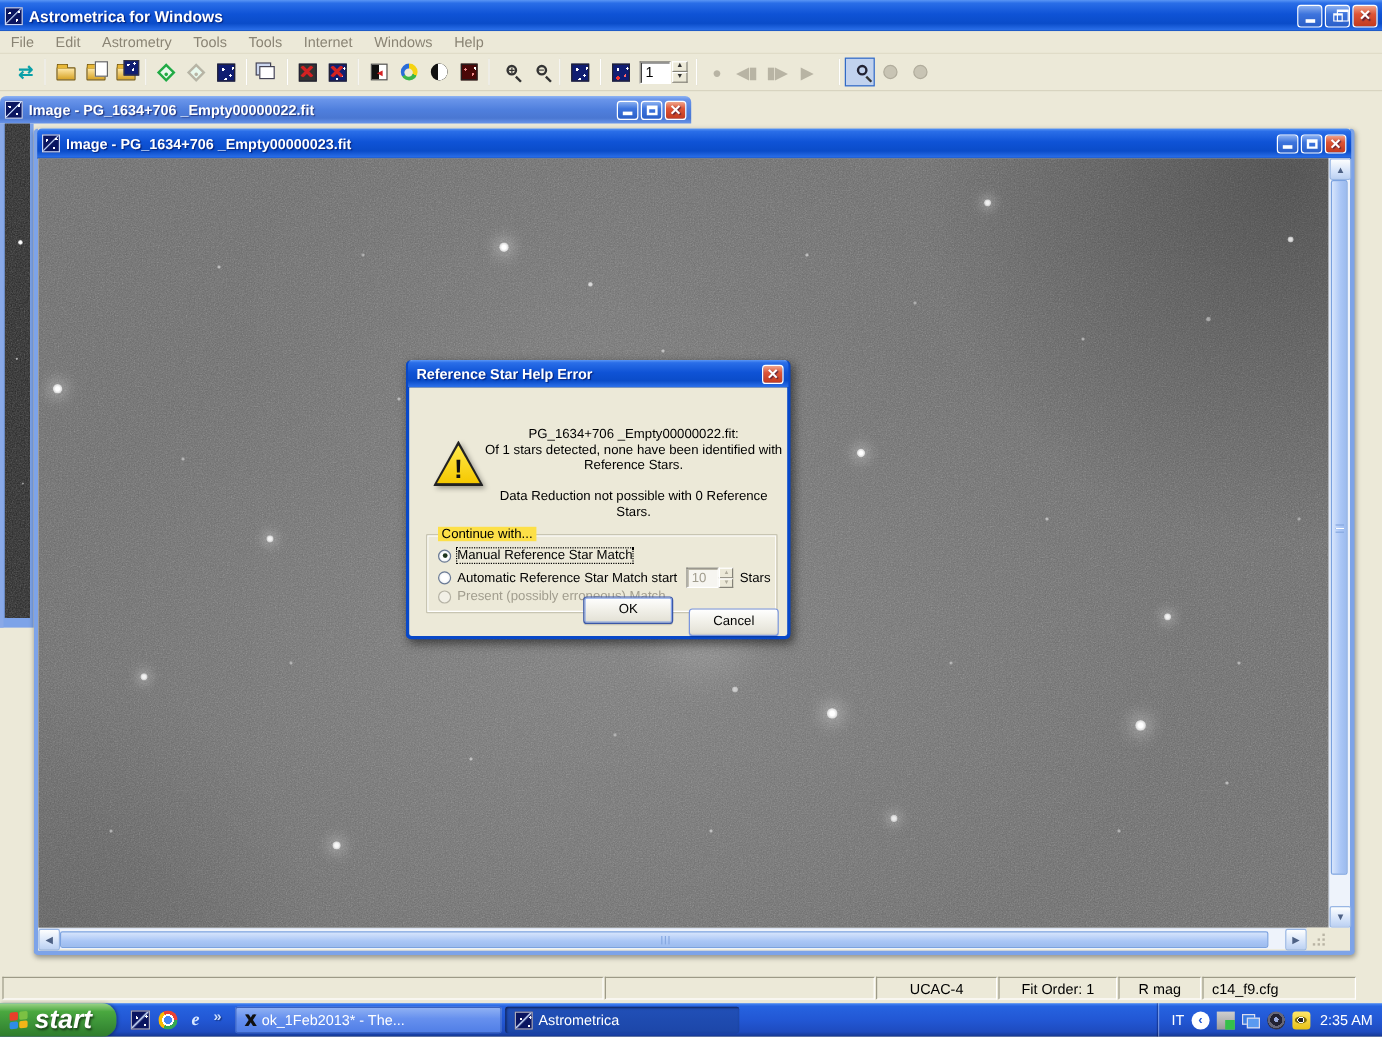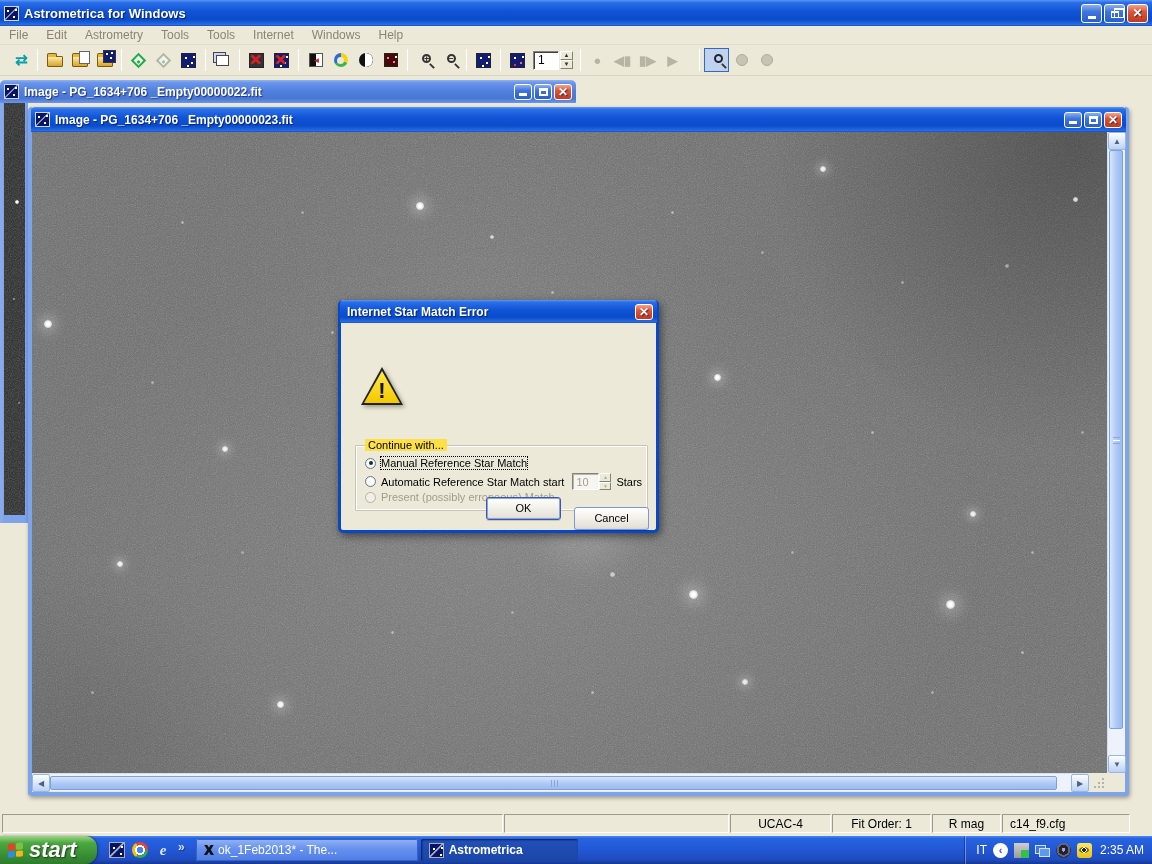--- a/index.html
+++ b/index.html
@@ -161,21 +161,21 @@
   .ql-icon { width:16px; height:16px; cursor:pointer; }
   .astro-ic { background:#0a1560; border:1px solid #aab;
     background-image:radial-gradient(circle 1px at 4px 5px,#fff 0 1px,transparent 1px),radial-gradient(circle 1px at 11px 11px,#fff 0 1px,transparent 1px),radial-gradient(circle 1px at 12px 4px,#fff 0 1px,transparent 1px),linear-gradient(135deg,transparent 42%,#cfe0ff 48%,transparent 56%);}
   .chrome-ic { border-radius:50%;
     background:radial-gradient(circle at 50% 50%, #4285f4 0 3.5px, #fff 3.5px 5px, transparent 5px),
       conic-gradient(from -30deg,#ea4335 0 120deg,#34a853 120deg 240deg,#fbbc05 240deg 360deg);}
   .ie-ic { color:#d8e8ff; font-weight:bold; font-style:italic; font-size:15px; font-family:"Liberation Serif",serif; line-height:16px; text-align:center;}
   .chev { color:#cfe0ff; font-size:12px; font-weight:bold; cursor:pointer; text-shadow:1px 1px 1px rgba(0,0,0,.4); margin-top:-6px;}
   .taskbtn { height:22px; margin-left:3px; border-radius:2px; display:flex; align-items:center; gap:5px; padding:0 8px; color:#fff; font-size:12px; cursor:pointer; white-space:nowrap; overflow:hidden;}
   .taskbtn.normal { width:222px; background:linear-gradient(180deg,#93b4f4,#6690ee 45%,#4f7de6); box-shadow:inset 0 0 0 1px #3a62c0;}
-  .taskbtn.pressed { width:157px; background:linear-gradient(180deg,#2150b8,#1c46a8); box-shadow:inset 1px 1px 2px rgba(0,0,20,.6);font-weight:bold;}
+  .taskbtn.pressed { width:195px; background:linear-gradient(180deg,#2150b8,#1c46a8); box-shadow:inset 1px 1px 2px rgba(0,0,20,.6);}
   .task-x { color:#111; font-weight:900; font-size:14px; text-shadow:1px 0 #111; }
   .task-ic { width:15px; height:15px; flex:0 0 auto; }
   #tray { margin-left:auto; height:28px; display:flex; align-items:center; gap:6px; padding:0 8px 0 10px; border-left:1px solid rgba(255,255,255,.35); box-shadow:-1px 0 0 rgba(0,0,40,.3);}
   #tray .lang { color:#fff; font-size:12px; }
   .tray-chev { width:15px; height:15px; border-radius:50%; background:#fff; color:#2257d4; font-weight:bold; font-size:11px; line-height:14px; text-align:center; cursor:pointer;}
   .tray-ic { width:15px; height:15px; cursor:pointer; position:relative;}
   .ti-1 { background:linear-gradient(#cfcfcf,#9a9a9a); }
   .ti-1::after { content:""; position:absolute; right:0; bottom:0; width:8px; height:8px; background:#35c04a; }
   .ti-2 { background:transparent; }
   .ti-2::before,{ } 
@@ -424,32 +424,39 @@
           <span class="grip-h"></span>
         </span>
       <span class="sbtn">▶</span>
     </div>
     <div class="corner"></div>
   </div>
 </div>
 
 <div id="dialog">
   <div id="dialog-titlebar" class="titlebar">
-    <span style="margin-left:7px;">Internet Star Match Error</span>
+    <span style="margin-left:7px;">Reference Star Help Error</span>
     <span class="winbtns">
       <span class="wbtn small close">
           <span class="glyph-x">✕</span>
         </span>
     </span>
   </div>
   <div id="dialog-body">
     <div class="warn-tri">
       <span class="t-outer"></span>
         <span class="t-inner"></span>
         <span class="t-bang">!</span>
+    </div>
+    <div id="dialog-msg">
+      <div>PG_1634+706 _Empty00000022.fit:</div>
+      <div>Of 1 stars detected, none have been identified with</div>
+      <div>Reference Stars.</div>
+      <div class="gap"></div>
+      <div>Data Reduction not possible with 0 Reference Stars.</div>
     </div>
     <div id="dlg-group">
       <span id="dlg-group-label">Continue with...</span>
       <div class="radio-row" style="top:11px;">
         <span class="radio sel"></span>
         <span class="radio-label focus">Manual Reference Star Match</span>
       </div>
       <div class="radio-row" style="top:27px;">
         <span class="radio"></span>
         <span class="radio-label">Automatic Reference Star Match start</span>

